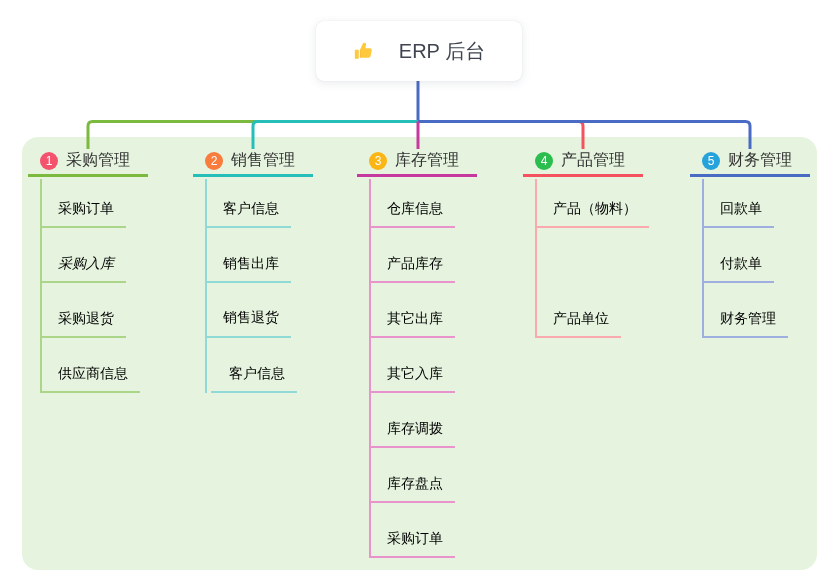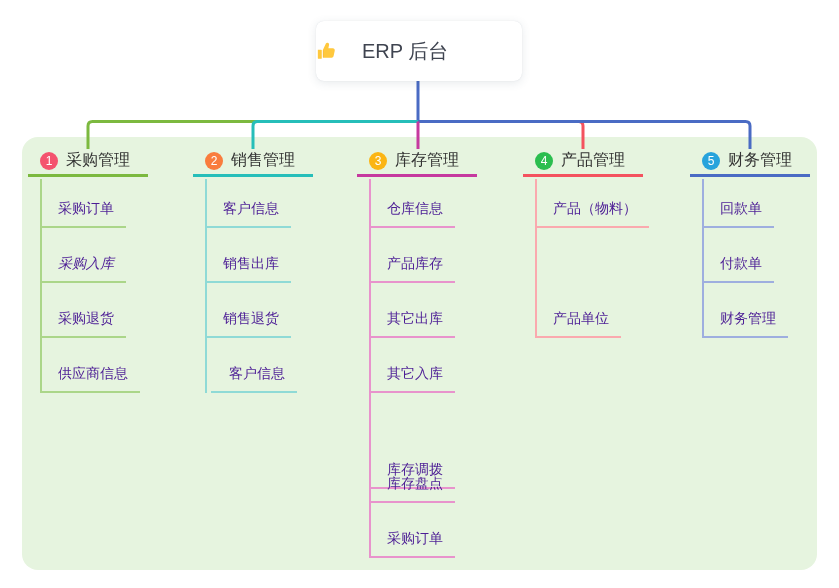--- a/index.html
+++ b/index.html
@@ -19,21 +19,21 @@
     border-radius:16px;
   }
 
   
   .root-node {
     position:absolute;
     left:316px; top:21px; width:206px; height:60px;
     background:#ffffff;
     border-radius:8px;
     box-shadow:0 2px 10px rgba(60,80,100,.12), 0 0 1px rgba(60,80,100,.18);
-    display:flex; align-items:center; 
+    display:flex; align-items:center; justify-content:center;
     gap:24px;
     font-size:20px; font-weight:500; color:#3F4450;
     z-index:3;
   }
   .root-node .icon { display:flex; align-items:center; }
 
   
   svg.connectors { position:absolute; left:0; top:0; z-index:2; pointer-events:none; }
 
   
@@ -51,21 +51,21 @@
     display:flex; align-items:center; justify-content:center;
     flex:0 0 18px; line-height:1;
   }
 
   
   .child-node {
     position:absolute; height:30px;
     line-height:21px;
     padding:0 12px 9px 18px;
     border-bottom:2px solid #d946ef;
-    font-size:14px; color:#4c1d95;
+    font-size:14px; color:#000000;
     white-space:nowrap;
     z-index:4; cursor:default;
   }
 </style>
 </head>
 <body>
 
 <div id="canvas">
 
   <div class="panel" style="background-color: rgb(230, 244, 223);"></div>
@@ -106,32 +106,32 @@
   <div class="child-node" style="left: 40px; top: 253px; border-bottom-color: rgb(171, 214, 137); font-style: italic;">采购入库</div>
   <div class="child-node" style="left: 40px; top: 308px; border-bottom-color: rgb(171, 214, 137);">采购退货</div>
   <div class="child-node" style="left: 40px; top: 363px; border-bottom-color: rgb(171, 214, 137);">供应商信息</div>
 
   <div class="branch-header" style="left: 193px; border-bottom-color: rgb(38, 190, 185);">
     <span class="badge" style="background-color: rgb(249, 124, 61);">2</span>
     <span>销售管理</span>
   </div>
   <div class="child-node" style="left: 205px; top: 198px; border-bottom-color: rgb(143, 218, 214);">客户信息</div>
   <div class="child-node" style="left: 205px; top: 253px; border-bottom-color: rgb(143, 218, 214);">销售出库</div>
-  <div class="child-node" style="left: 205px; top: 308px; border-bottom-color: rgb(143, 218, 214);">销售退货</div>
+  <div class="child-node" style="left: 205px; top: 308px; border-bottom-color: rgb(143, 218, 214); font-family: Liberation Mono, monospace;">销售退货</div>
   <div class="child-node" style="left: 205px; top: 363px; border-bottom-color: rgb(143, 218, 214); margin-left: 6px;">客户信息</div>
 
   <div class="branch-header" style="left: 357px; border-bottom-color: rgb(198, 57, 159);">
     <span class="badge" style="background-color: rgb(251, 181, 20);">3</span>
     <span>库存管理</span>
   </div>
   <div class="child-node" style="left: 369px; top: 198px; border-bottom-color: rgb(232, 147, 204);">仓库信息</div>
   <div class="child-node" style="left: 369px; top: 253px; border-bottom-color: rgb(232, 147, 204);">产品库存</div>
   <div class="child-node" style="left: 369px; top: 308px; border-bottom-color: rgb(232, 147, 204);">其它出库</div>
   <div class="child-node" style="left: 369px; top: 363px; border-bottom-color: rgb(232, 147, 204);">其它入库</div>
-  <div class="child-node" style="left: 369px; top: 418px; border-bottom-color: rgb(232, 147, 204); margin-top: 41px;">库存调拨</div>
+  <div class="child-node" style="left: 369px; top: 418px; border-bottom-color: rgb(232, 147, 204);">库存调拨</div>
   <div class="child-node" style="left: 369px; top: 473px; border-bottom-color: rgb(232, 147, 204);">库存盘点</div>
   <div class="child-node" style="left: 369px; top: 528px; border-bottom-color: rgb(232, 147, 204);">采购订单</div>
 
   <div class="branch-header" style="left: 523px; border-bottom-color: rgb(244, 82, 95);">
     <span class="badge" style="background-color: rgb(43, 190, 79);">4</span>
     <span>产品管理</span>
   </div>
   <div class="child-node" style="left: 535px; top: 198px; border-bottom-color: rgb(250, 169, 174);">产品（物料）</div>
   <div class="child-node" style="left: 535px; top: 308px; border-bottom-color: rgb(250, 169, 174);">产品单位</div>
 

